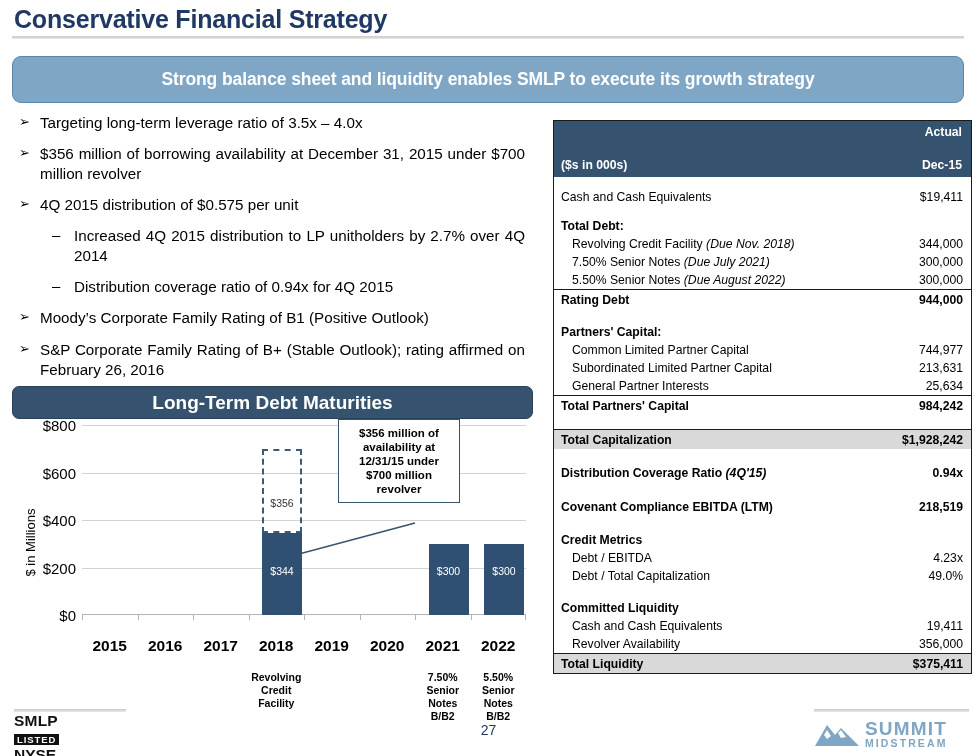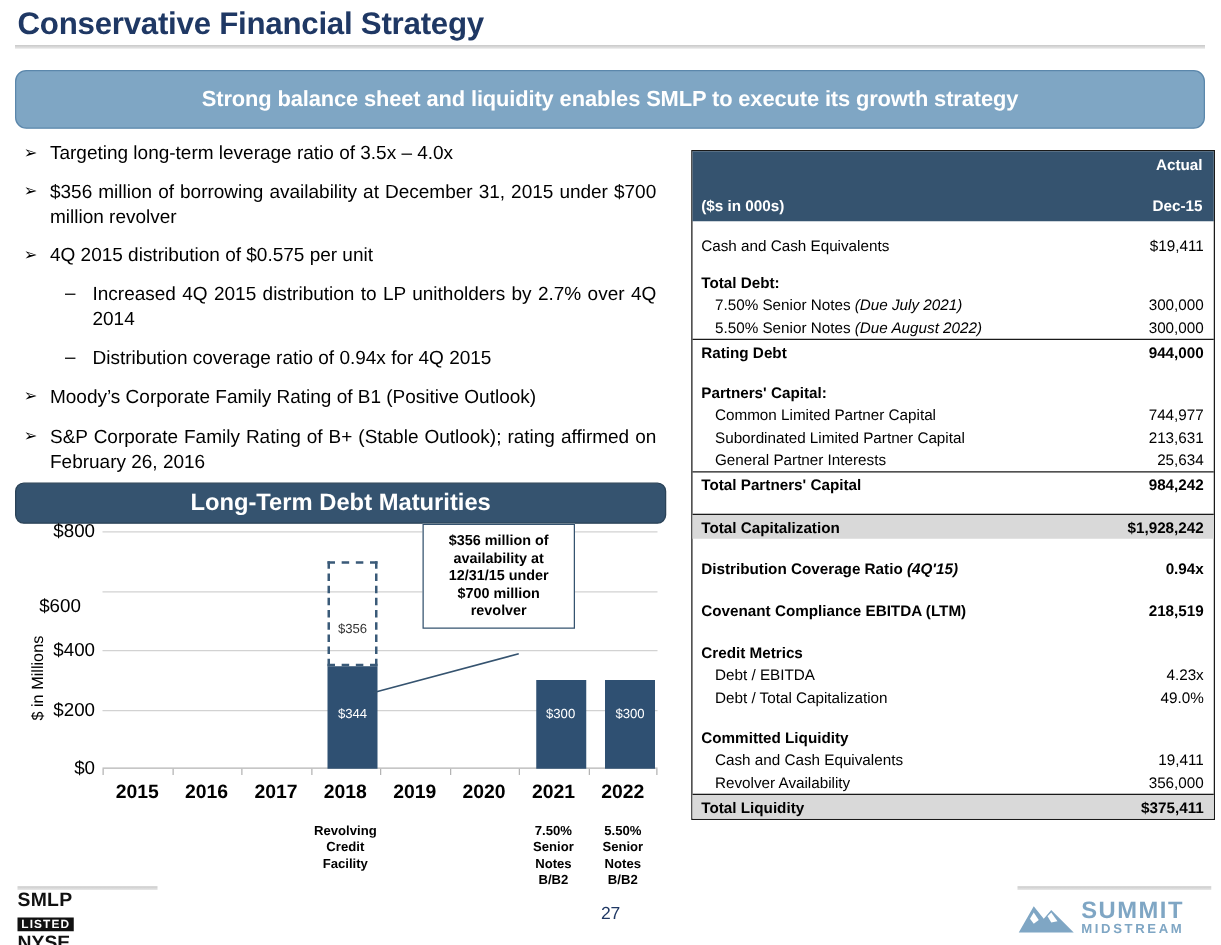--- a/index.html
+++ b/index.html
@@ -99,21 +99,21 @@
   .dash-val {
     font-size: 10.5px; color: #333; margin-bottom: 22px; white-space: nowrap;
   }
   .callout {
     position: absolute; background: #fff; border: 1.5px solid #35536F;
     padding: 6px 4px; text-align: center;
     font-size: 11.5px; font-weight: bold; color: #000; line-height: 1.22;
   }
   .leader { position: absolute; overflow: visible; }
 
-  .xlabels { position: absolute; left: 70px; top: 200px; width: 444px; height: 90px; }
+  .xlabels { position: absolute; left: 70px; top: 212px; width: 444px; height: 90px; }
   .xcat {
     position: absolute; text-align: center; top: 0;
   }
   .xcat .yr { font-size: 15.5px; font-weight: bold; color: #000; }
   .xcat .sub {
     font-size: 10.5px; font-weight: bold; color: #000; line-height: 1.25; margin-top: 16px;
   }
 
   
   .fin-table {
@@ -231,21 +231,21 @@
     <div class="chart-title-bar">
       <span>Long-Term Debt Maturities</span>
     </div>
     <div class="plot-area">
       <div class="ylabel">$ in Millions</div>
 
       <div class="ytick-col">
         <div class="ytick" style="top:190px;">$0</div>
         <div class="ytick" style="top:142.5px;">$200</div>
         <div class="ytick" style="top:95px;">$400</div>
-        <div class="ytick" style="top:60px;text-align:center;">$600</div>
+        <div class="ytick" style="top:48px;">$600</div>
         <div class="ytick" style="top:0px;">$800</div>
       </div>
 
       <div class="grid">
         <div class="gridline" style="top:0px;"></div>
         <div class="gridline" style="top:47.5px;"></div>
         <div class="gridline" style="top:95px;"></div>
         <div class="gridline" style="top:142.5px;"></div>
         <div class="axisline"></div>
 
@@ -329,20 +329,24 @@
 
     <div class="spacer"></div>
     <div class="row">
       <span class="lab">Cash and Cash Equivalents</span>
       <span class="val">$19,411</span>
     </div>
 
     <div class="spacer"></div>
     <div class="row bold">
       <span class="lab">Total Debt:</span>
+    </div>
+    <div class="row indent">
+      <span class="lab"><span>Revolving Credit Facility</span> <span class="ital">(Due Nov. 2018)</span></span>
+      <span class="val">344,000</span>
     </div>
     <div class="row indent">
       <span class="lab"><span>7.50% Senior Notes</span> <span class="ital">(Due July 2021)</span></span>
       <span class="val">300,000</span>
     </div>
     <div class="row indent">
       <span class="lab"><span>5.50% Senior Notes</span> <span class="ital">(Due August 2022)</span></span>
       <span class="val">300,000</span>
     </div>
     <div class="row bold topline tall">

